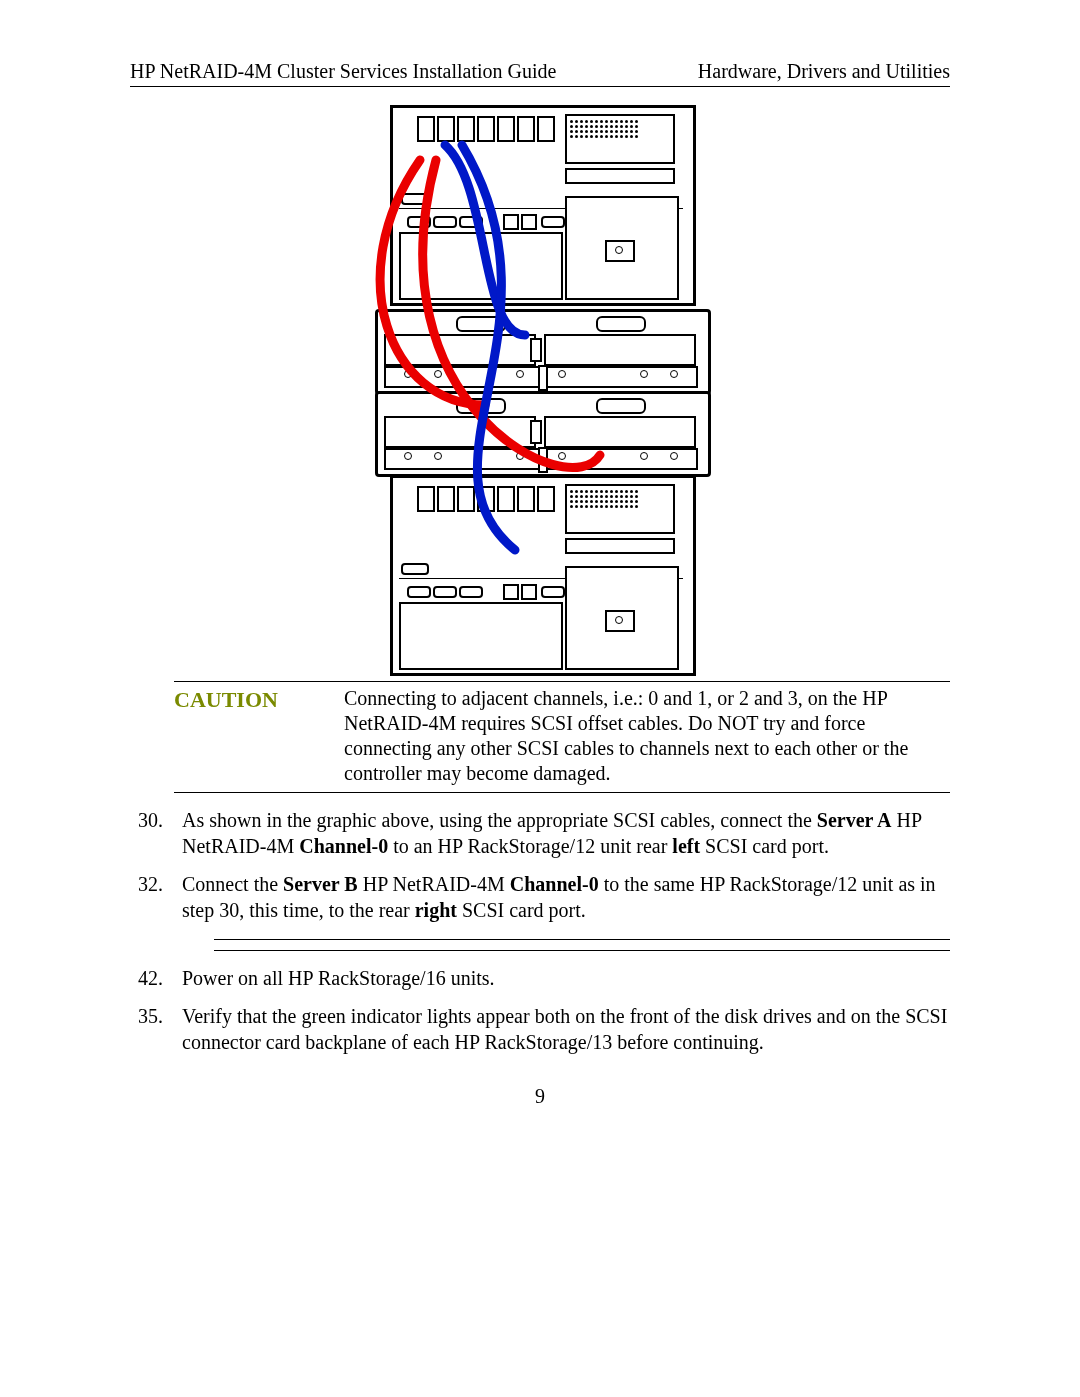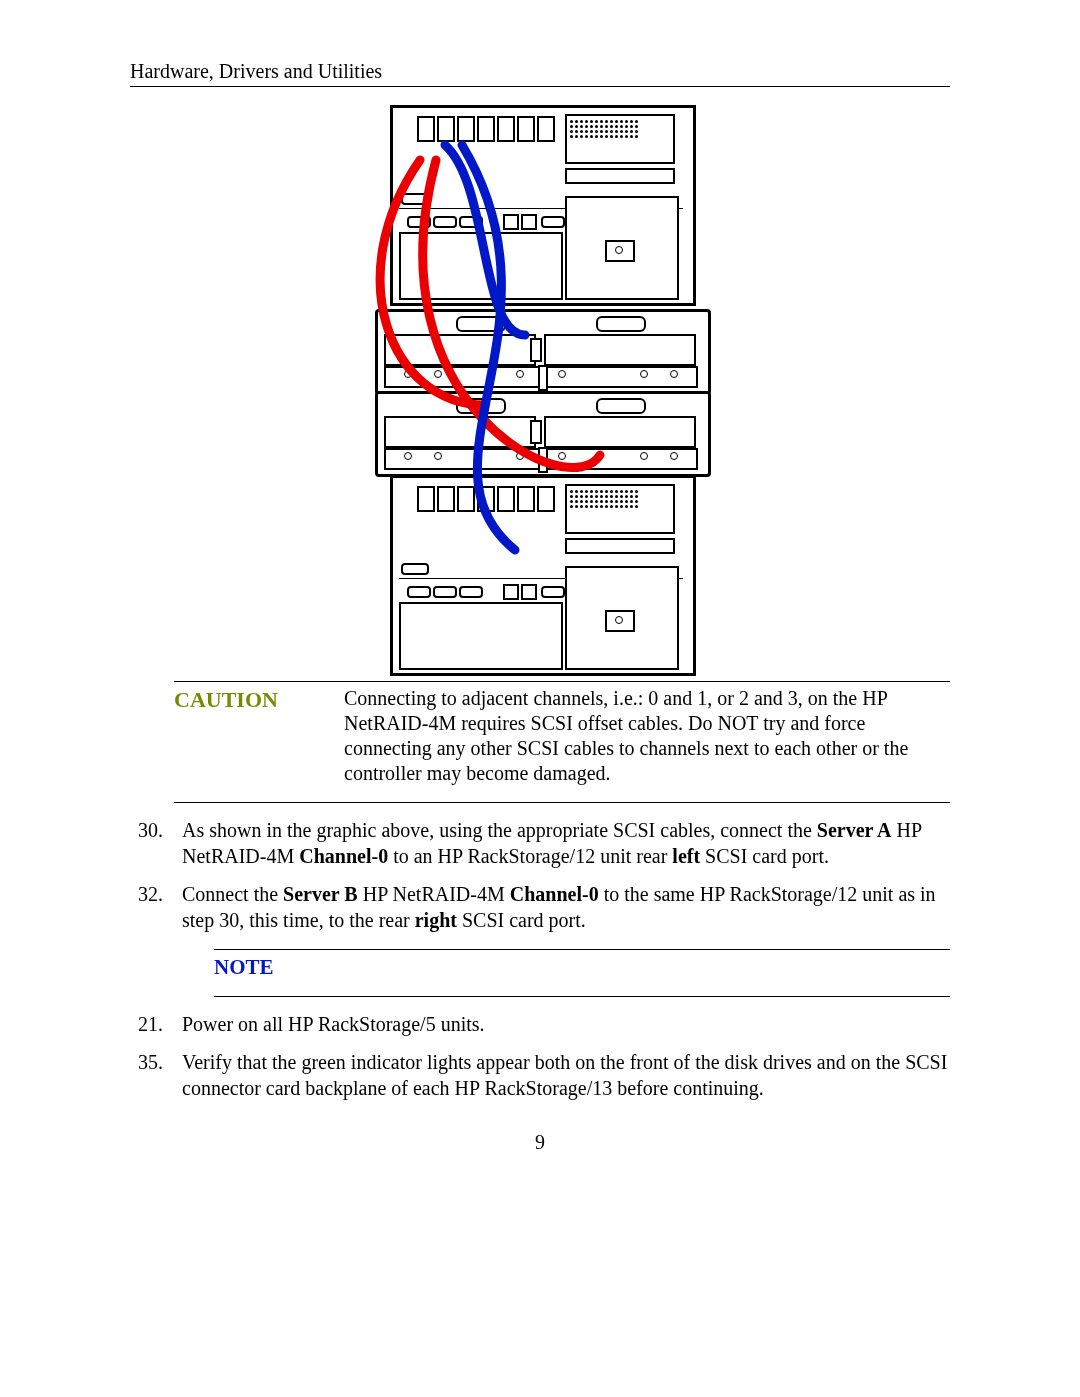--- a/index.html
+++ b/index.html
@@ -48,21 +48,21 @@
   .brace { position:absolute; border:2px solid #000; border-radius:6px; height:12px; width:46px; background:#fff;}
   .little-rect{position:absolute;border:2px solid #000;background:#fff;}
   .cable { stroke-width: 9; fill: none; stroke-linecap: round; }
   .cable.red1,.cable.red2 { stroke: #ea0000; }
   .cable.blue1,.cable.blue2 { stroke: #0018c8; }
   svg.cables { position:absolute; left:0; top:0; pointer-events:none; }
 
   .caution-block, .note-block {
     border-top: 1.5px solid #000;
     border-bottom: 1.5px solid #000;
-    padding: 4px 0 16px 0;
+    padding: 4px 0 6px 0;
     margin: 16px 0 14px 44px;
     display: flex;
     font-size: 20px;
     line-height: 1.25;
   }
   .caution-label { color: #7a8a00; font-weight: bold; width: 170px; flex-shrink:0; font-size: 22px; }
   .note-label { color: #0018c8; font-weight: bold; width: 138px; flex-shrink:0; font-size: 21px; }
   .block-text { flex: 1; }
   ol.steps { list-style: none; padding: 0; margin: 0 0 10px 0; font-size: 20px; line-height: 1.3; }
   ol.steps li { display: flex; margin-bottom: 12px; }
@@ -71,20 +71,21 @@
   .b { font-weight: bold; }
   .page-number { text-align: center; font-size: 20px; margin-top: 30px; }
   .note-block { margin-left: 84px; }
 </style>
 </head>
 <body>
 
 <div class="page">
 
   <div class="header-row">
+    <span>HP NetRAID-4M Cluster Services Installation Guide</span>
     <span>Hardware, Drivers and Utilities</span>
   </div>
 
   <div class="diagram-wrap">
     <div class="diagram">
 
       <div class="unit tower" style="top:0;">
         <div class="slots" style="top:8px;left:24px;">
           <span class="slot"></span><span class="slot"></span><span class="slot"></span><span class="slot"></span><span class="slot"></span><span class="slot"></span><span class="slot"></span>
         </div>
@@ -193,27 +194,26 @@
         <span class="num">30.</span>
         <span class="txt"><span>As shown in the graphic above, using the appropriate SCSI cables, connect the </span><span class="b">Server A</span><span> HP NetRAID-4M </span><span class="b">Channel-0</span><span> to an HP RackStorage/12 unit rear </span><span class="b">left</span><span> SCSI card  port.</span></span>
       </li>
       <li>
         <span class="num">32.</span>
         <span class="txt"><span>Connect the </span><span class="b">Server B</span><span> HP NetRAID-4M </span><span class="b">Channel-0</span><span> to the same HP RackStorage/12 unit as in step 30, this time, to the rear </span><span class="b">right</span><span> SCSI card port.</span></span>
       </li>
     </ol>
 
   <div class="note-block">
-    <div class="note-label">NOTE</div>
   </div>
 
   <ol class="steps" id="steps-b">
       <li>
-        <span class="num">21.</span>
-        <span class="txt"><span>Power on all HP RackStorage/5 units.</span></span>
+        <span class="num">42.</span>
+        <span class="txt"><span>Power on all HP RackStorage/16 units.</span></span>
       </li>
       <li>
         <span class="num">35.</span>
         <span class="txt"><span>Verify that the green indicator lights appear both on the front of the disk drives and on the SCSI connector card backplane of each HP RackStorage/13 before continuing.</span></span>
       </li>
     </ol>
 
   <div class="page-number">9</div>
 </div>
 

